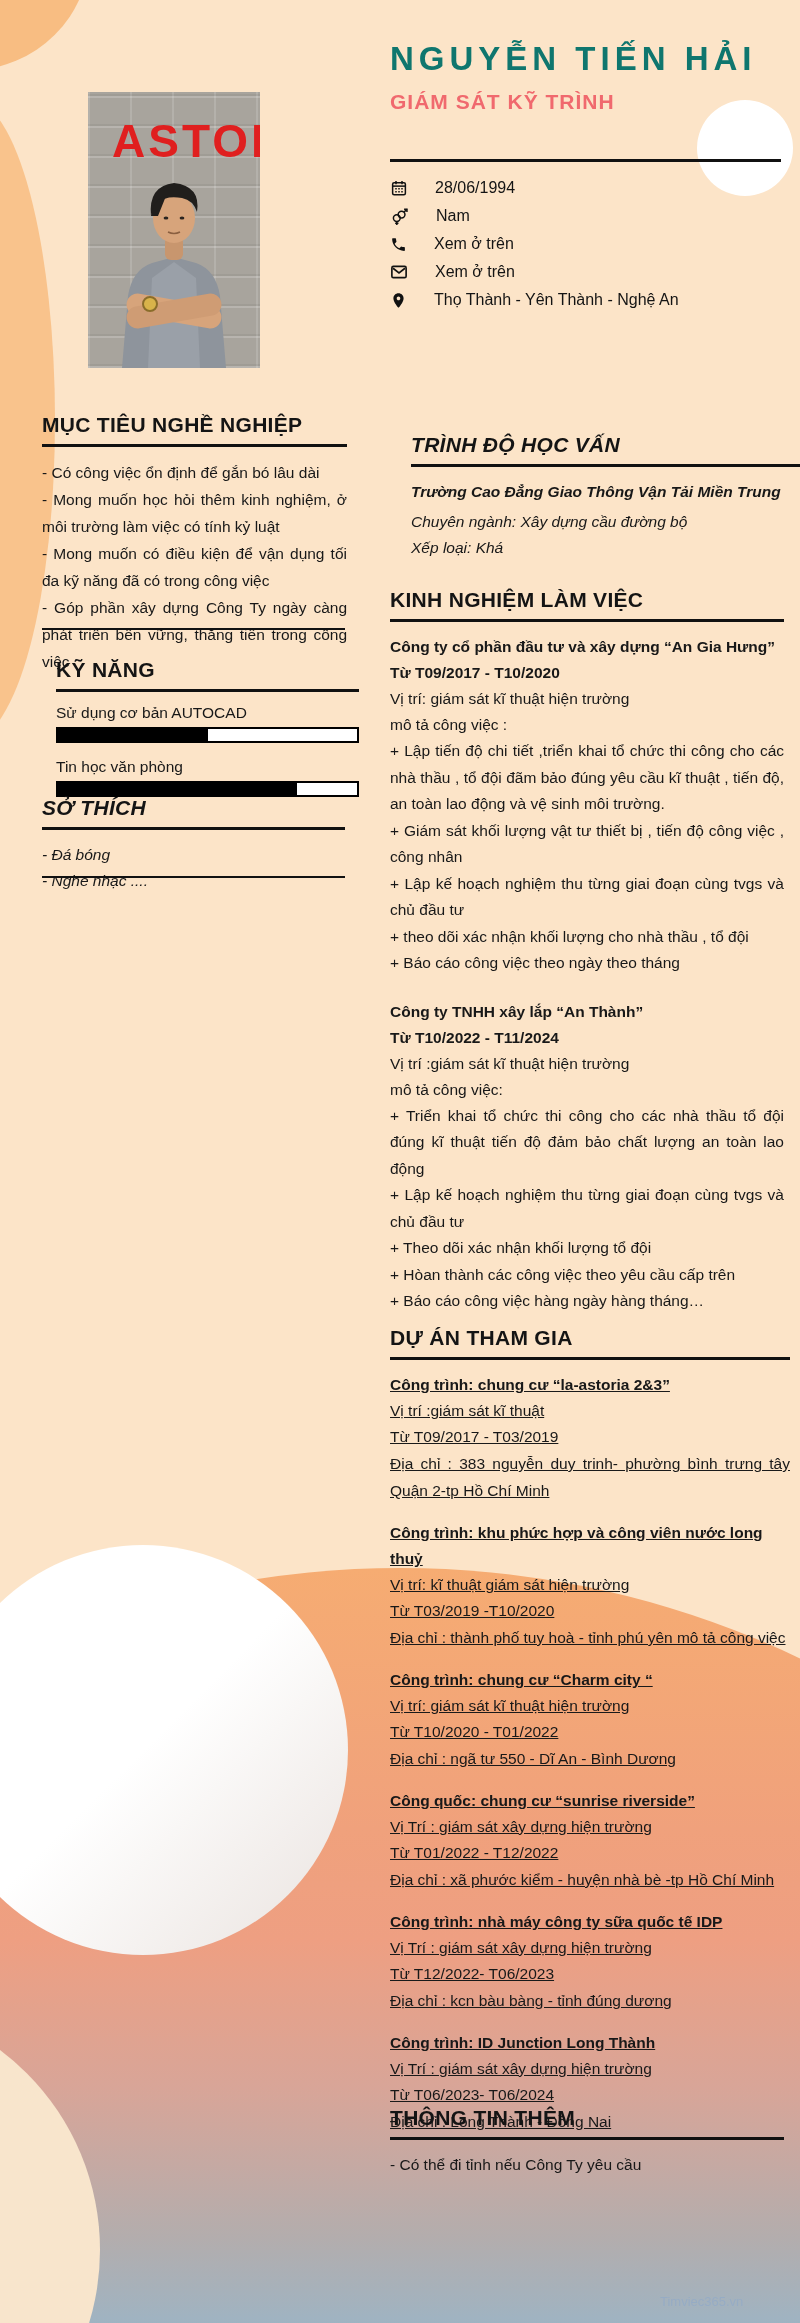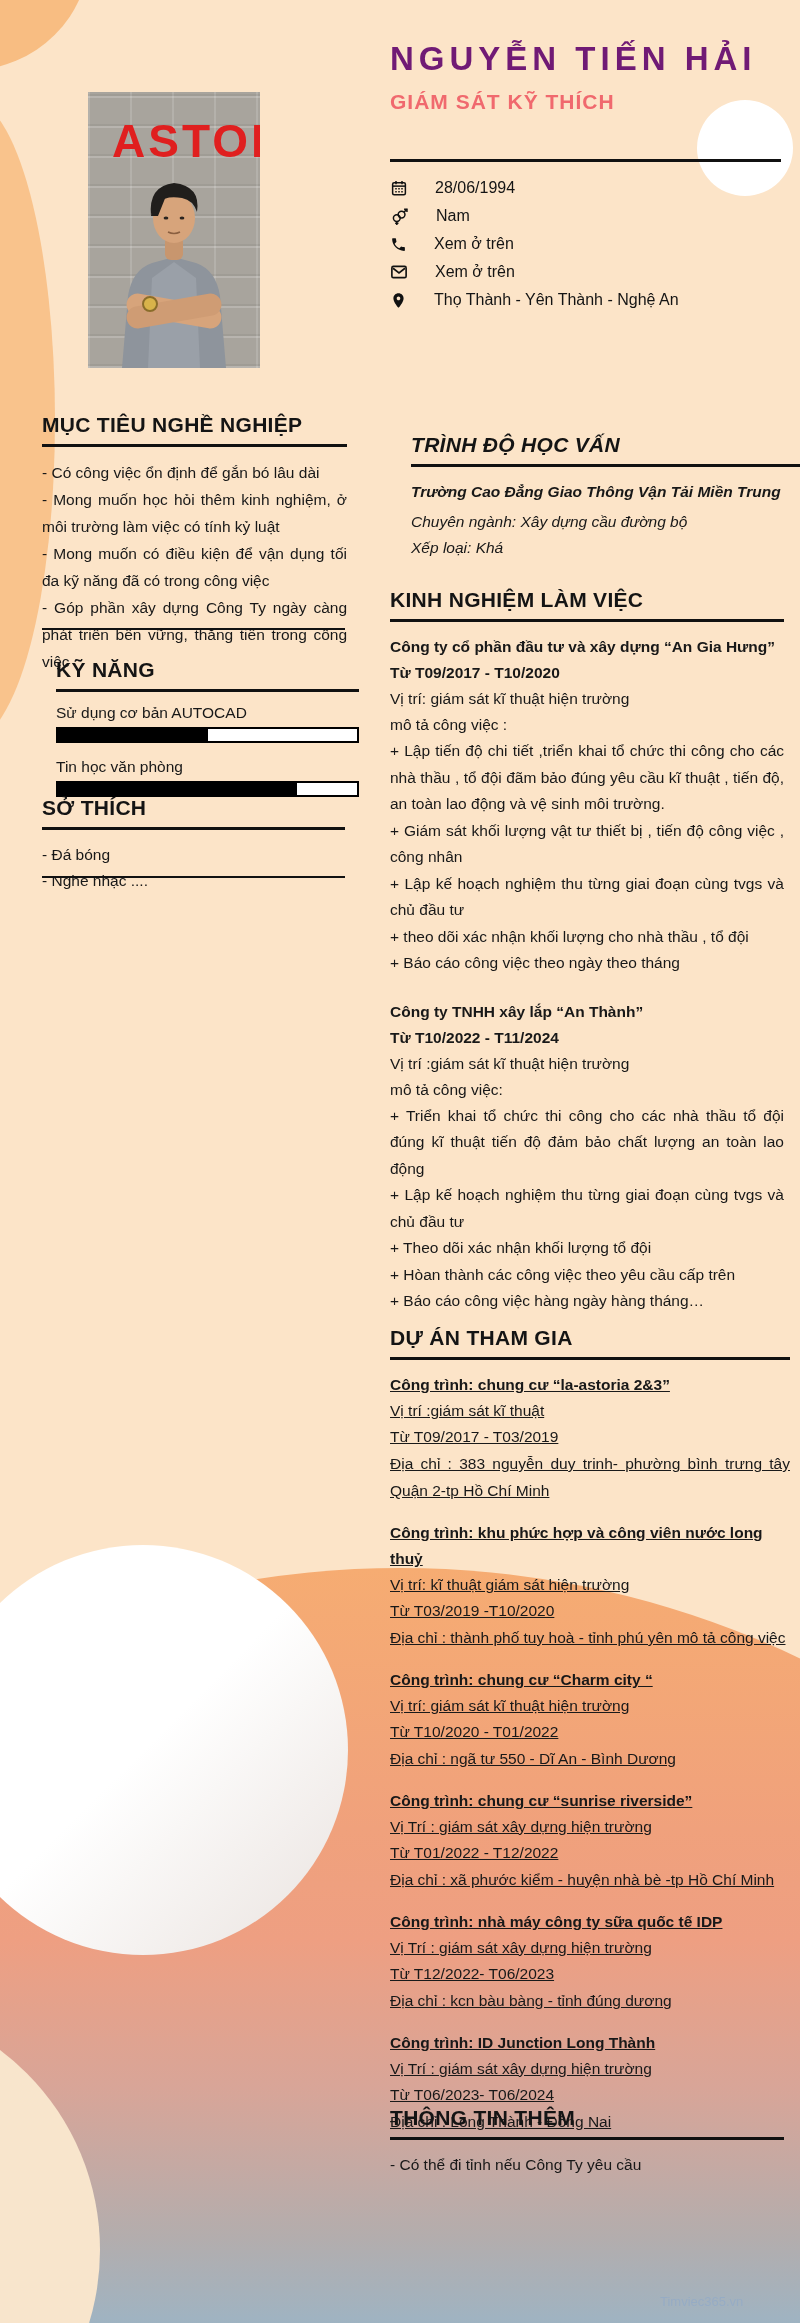--- a/index.html
+++ b/index.html
@@ -17,21 +17,21 @@
 
   .photo{position:absolute;left:88px;top:92px;width:172px;height:276px;overflow:hidden;
      background-color:#a8a49d;
      background-image:repeating-linear-gradient(0deg,rgba(255,255,255,.18) 0 2px,rgba(0,0,0,.05) 2px 4px,transparent 4px 30px),
                       repeating-linear-gradient(90deg,rgba(255,255,255,.14) 0 2px,transparent 2px 42px);}
   .photo-sign{position:absolute;left:24px;top:22px;font-size:46px;font-weight:bold;color:#e01f1f;
      letter-spacing:3px;white-space:nowrap;}
   .person-svg{position:absolute;left:0;bottom:0;}
 
   .name-block{position:absolute;left:390px;top:40px;width:400px;}
-  .candidate-name{margin:0;font-size:33px;font-weight:700;letter-spacing:5px;color:#701a75;}
+  .candidate-name{margin:0;font-size:33px;font-weight:700;letter-spacing:5px;color:#0f766e;}
   .candidate-title{margin-top:12px;font-size:21px;font-weight:700;letter-spacing:1px;color:#f0696e;}
   .contact-divider{position:absolute;left:390px;top:159px;width:391px;height:3px;background:#111;}
   .contact{position:absolute;left:390px;top:174px;width:400px;list-style:none;margin:0;padding:0;}
   .contact li{display:flex;align-items:center;gap:27px;height:28px;font-size:16px;color:#141414;}
   .contact svg{flex:0 0 auto;}
 
   .section{position:absolute;}
   .sec-heading{margin:0 0 12px 0;font-size:21px;font-weight:700;color:#141414;
      padding-bottom:7px;border-bottom:3px solid #111;letter-spacing:.3px;}
   .left-col{width:305px;}
@@ -79,21 +79,21 @@
       <g>
         <rect x="38" y="142" width="96" height="22" rx="11" transform="rotate(10 86 153)" fill="#d7a47b"></rect>
         <rect x="38" y="142" width="96" height="22" rx="11" transform="rotate(-10 86 153)" fill="#cf9c74"></rect>
         <circle cx="62" cy="146" r="7" fill="#d8b34a" stroke="#8a6d2a" stroke-width="2"></circle>
       </g>
     </svg>
   </div>
 
   <header class="name-block">
     <h1 class="candidate-name">NGUYỄN TIẾN HẢI</h1>
-    <div class="candidate-title">GIÁM SÁT KỸ THÍCH</div>
+    <div class="candidate-title">GIÁM SÁT KỸ TRÌNH</div>
   </header>
   <div class="contact-divider"></div>
 
   <ul class="contact">
     <li>
       <svg width="18" height="18" viewBox="0 0 24 24">
         <rect x="3.5" y="5" width="17" height="16" rx="2" fill="none" stroke="#111" stroke-width="2"></rect>
         <line x1="8" y1="2.5" x2="8" y2="7" stroke="#111" stroke-width="2"></line>
         <line x1="16" y1="2.5" x2="16" y2="7" stroke="#111" stroke-width="2"></line>
         <line x1="3.5" y1="9.5" x2="20.5" y2="9.5" stroke="#111" stroke-width="2"></line>
@@ -151,21 +151,21 @@
       </div>
     </div>
     <div class="skill">
       <p class="skill-label">Tin học văn phòng</p>
       <div class="skill-bar">
         <div class="skill-fill" style="width: 80%;"></div>
       </div>
     </div>
   </section>
 
-  <section class="section left-col" style="left:42px;top:796px;width:303px;">
+  <section class="section left-col" style="left:42px;top:796px;width:303px;font-style:italic;">
     <h2 class="sec-heading">SỞ THÍCH</h2>
     <p class="line">- Đá bóng</p>
     <p class="line">- Nghe nhạc ....</p>
   </section>
   <div class="hr-left" style="top:876px;"></div>
 
   <section class="section right-col" style="left:411px;top:433px;font-style:italic;">
     <h2 class="sec-heading">TRÌNH ĐỘ HỌC VẤN</h2>
     <p class="line bold" style="margin-bottom:4px;">Trường Cao Đẳng Giao Thông Vận Tải Miền Trung</p>
     <p class="line">Chuyên ngành: Xây dựng cầu đường bộ</p>
@@ -215,21 +215,21 @@
       <p class="line">Từ T03/2019 -T10/2020</p>
       <p class="para">Địa chỉ : thành phố tuy hoà - tỉnh phú yên mô tả công việc</p>
     </div>
     <div class="project">
       <p class="line bold">Công trình: chung cư “Charm city “</p>
       <p class="line">Vị trí: giám sát kĩ thuật hiện trường</p>
       <p class="line">Từ T10/2020 - T01/2022</p>
       <p class="para">Địa chỉ : ngã tư 550 - Dĩ An - Bình Dương</p>
     </div>
     <div class="project">
-      <p class="line bold">Công trình: chung cư “sunrise riverside”</p>
+      <p class="line bold">Công quốc: chung cư “sunrise riverside”</p>
       <p class="line">Vị Trí : giám sát xây dựng hiện trường</p>
       <p class="line">Từ T01/2022 - T12/2022</p>
       <p class="para">Địa chỉ : xã phước kiểm - huyện nhà bè -tp Hồ Chí Minh</p>
     </div>
     <div class="project">
       <p class="line bold">Công trình: nhà máy công ty sữa quốc tế IDP</p>
       <p class="line">Vị Trí : giám sát xây dựng hiện trường</p>
       <p class="line">Từ T12/2022- T06/2023</p>
       <p class="para">Địa chỉ : kcn bàu bàng - tỉnh đúng dương</p>
     </div>

